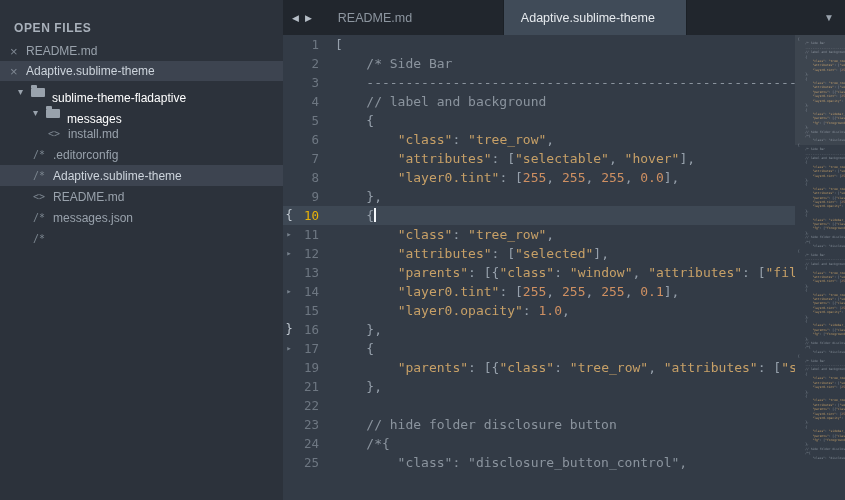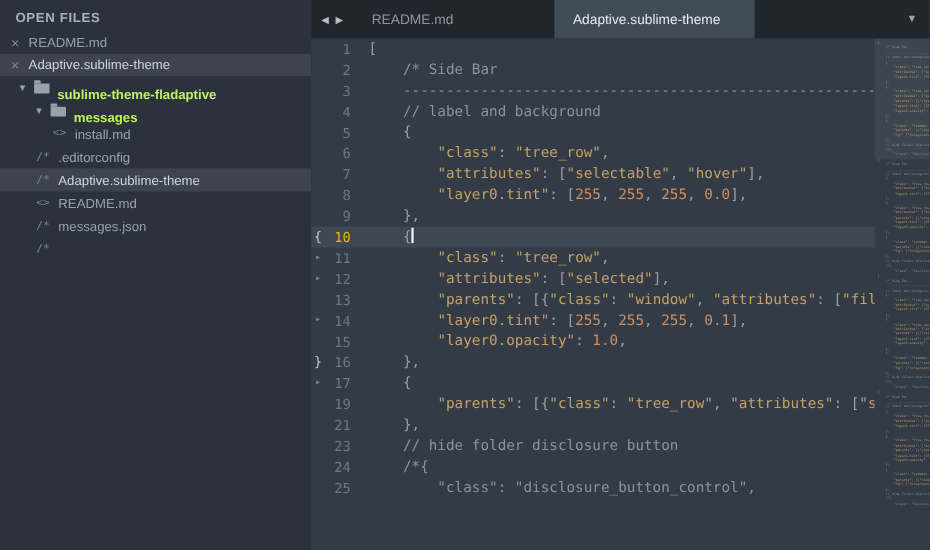--- a/index.html
+++ b/index.html
@@ -1,32 +1,32 @@
 <!DOCTYPE html>
 <html><head>
 <meta charset="utf-8">
 <style>
   * { margin:0; padding:0; box-sizing:border-box; }
   html,body { width:845px; height:500px; overflow:hidden; background:#333b46;
               font-family:"Liberation Sans", sans-serif; }
   .app { display:flex; width:845px; height:500px; }
 
   
-  .sidebar { width:283px; flex:none; background:#2c323b; padding-top:4px;
+  .sidebar { width:283px; flex:none; background:#2c323b; padding-top:16px;
              overflow:hidden; color:#99a2ac; }
   .sb-header { font-size:12px; font-weight:bold; color:#a9b1bb;
                letter-spacing:.6px; padding:5px 14px 6px; }
   .sb-header.folders { margin-top:16px; }
   .sb-row { display:flex; align-items:center; height:20px; padding:0 10px;
             font-size:12px; color:#99a2ac; cursor:default; }
   .sb-row.sel { background:#3d4450; color:#cdd4dc; }
   .close-x { width:16px; color:#7f8893; font-size:13px; line-height:1; }
   .tree-row { display:flex; align-items:center; height:21px; font-size:12px;
               color:#99a2ac; cursor:default; }
-  .tree-row.folder .tree-label { font-weight:bold; color:#bef264;margin-top:12px; }
+  .tree-row.folder .tree-label { font-weight:normal; color:#ffffff;margin-top:12px; }
   .tree-row.sel { background:#3d4450; color:#cdd4dc; }
   .caret { width:13px; font-size:10px; color:#9aa3ad; }
   .folder-icon { position:relative; width:14px; height:9px; background:#99a2ac;
                  border-radius:1px; margin:2px 7px 0 0; flex:none; }
   .folder-icon::before { content:""; position:absolute; top:-3px; left:0;
                  width:6px; height:3px; background:#99a2ac;
                  border-radius:1px 1px 0 0; }
   .file-icon { width:20px; flex:none; font-family:"DejaVu Sans Mono",monospace;
                font-size:10px; color:#7d8791; }
   .tree-label { white-space:nowrap; }
@@ -158,20 +158,21 @@
           <div class="line active"><span class="mark brace">{</span><span class="lnum">10</span><span class="codetext"><span class="tk-p">    {</span><span class="cursor"></span></span></div>
           <div class="line"><span class="mark">▸</span><span class="lnum">11</span><span class="codetext"><span class="tk-p">        </span><span class="tk-s">"class"</span><span class="tk-p">: </span><span class="tk-s">"tree_row"</span><span class="tk-p">,</span></span></div>
           <div class="line"><span class="mark">▸</span><span class="lnum">12</span><span class="codetext"><span class="tk-p">        </span><span class="tk-s">"attributes"</span><span class="tk-p">: [</span><span class="tk-s">"selected"</span><span class="tk-p">],</span></span></div>
           <div class="line"><span class="mark"></span><span class="lnum">13</span><span class="codetext"><span class="tk-p">        </span><span class="tk-s">"parents"</span><span class="tk-p">: [{</span><span class="tk-s">"class"</span><span class="tk-p">: </span><span class="tk-s">"window"</span><span class="tk-p">, </span><span class="tk-s">"attributes"</span><span class="tk-p">: [</span><span class="tk-s">"file_light"</span></span></div>
           <div class="line"><span class="mark">▸</span><span class="lnum">14</span><span class="codetext"><span class="tk-p">        </span><span class="tk-s">"layer0.tint"</span><span class="tk-p">: [</span><span class="tk-n">255</span><span class="tk-p">, </span><span class="tk-n">255</span><span class="tk-p">, </span><span class="tk-n">255</span><span class="tk-p">, </span><span class="tk-n">0.1</span><span class="tk-p">],</span></span></div>
           <div class="line"><span class="mark"></span><span class="lnum">15</span><span class="codetext"><span class="tk-p">        </span><span class="tk-s">"layer0.opacity"</span><span class="tk-p">: </span><span class="tk-n">1.0</span><span class="tk-p">,</span></span></div>
           <div class="line"><span class="mark brace">}</span><span class="lnum">16</span><span class="codetext"><span class="tk-p">    },</span></span></div>
           <div class="line"><span class="mark">▸</span><span class="lnum">17</span><span class="codetext"><span class="tk-p">    {</span></span></div>
           <div class="line"><span class="mark"></span><span class="lnum">19</span><span class="codetext"><span class="tk-p">        </span><span class="tk-s">"parents"</span><span class="tk-p">: [{</span><span class="tk-s">"class"</span><span class="tk-p">: </span><span class="tk-s">"tree_row"</span><span class="tk-p">, </span><span class="tk-s">"attributes"</span><span class="tk-p">: [</span><span class="tk-s">"selected"</span></span></div>
           <div class="line"><span class="mark"></span><span class="lnum">21</span><span class="codetext"><span class="tk-p">    },</span></span></div>
+          <div class="line"><span class="mark"></span><span class="lnum">22</span><span class="codetext"></span></div>
           <div class="line"><span class="mark"></span><span class="lnum">23</span><span class="codetext"><span class="tk-c">    // hide folder disclosure button</span></span></div>
           <div class="line"><span class="mark"></span><span class="lnum">24</span><span class="codetext"><span class="tk-c">    /*{</span></span></div>
           <div class="line"><span class="mark"></span><span class="lnum">25</span><span class="codetext"><span class="tk-c">        "class": "disclosure_button_control",</span></span></div>
         </div>
       <div class="minimap">
         <div>
             <div class="mm-line"><span class="tk-p">[</span></div>
             <div class="mm-line"><span class="tk-c">    /* Side Bar</span></div>
             <div class="mm-line"><span class="tk-c">    ------------------------------------------------------------------------------------------------</span></div>
             <div class="mm-line"><span class="tk-c">    // label and background</span></div>

